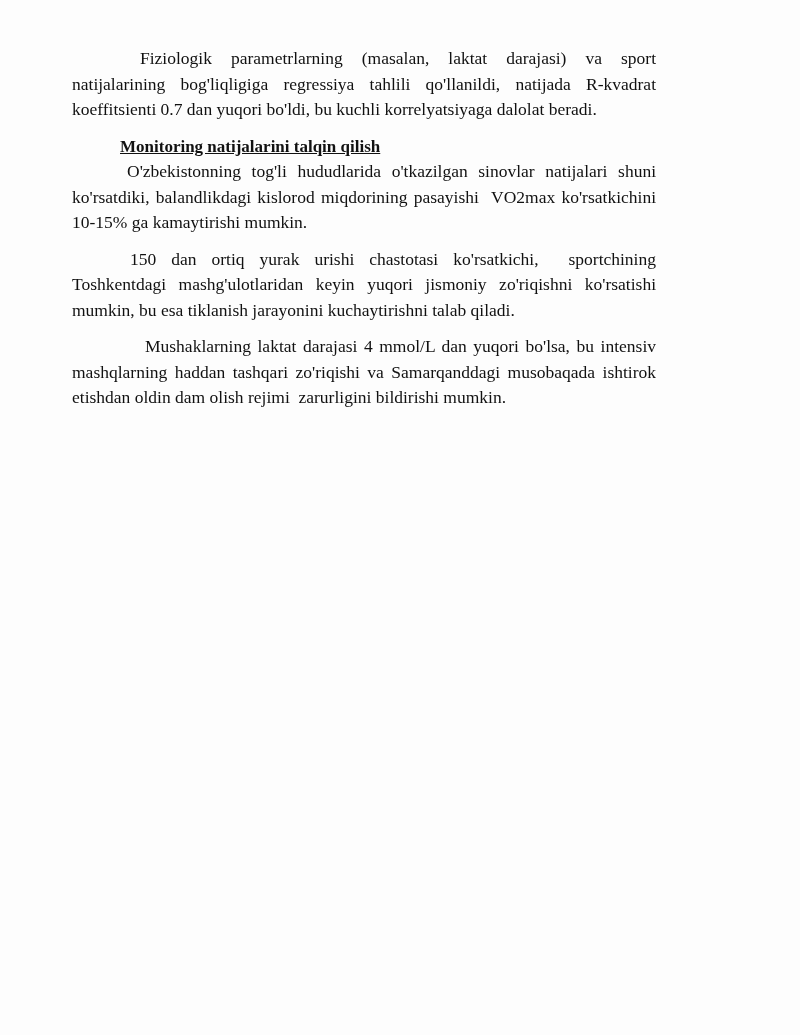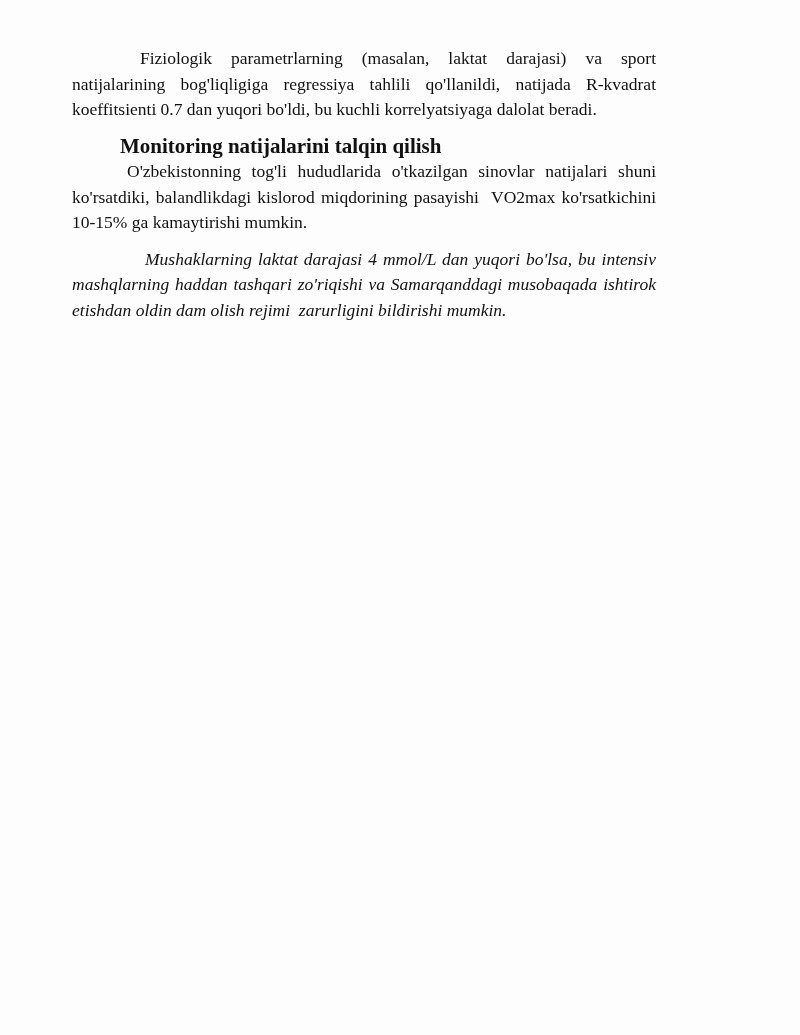--- a/index.html
+++ b/index.html
@@ -22,41 +22,43 @@
     background: #fdfdfd;
   }
   .para {
     font-size: 17.5px;
     line-height: 25.5px;
     text-align: justify;
     white-space: pre-wrap;
     margin: 0 0 11px 0;
   }
   .heading {
-    font-size: 21px;
+    font-size: 17px;
     line-height: 25.5px;
     font-weight: bold;
     margin: 5px 0 0 0;
     white-space: pre-wrap;
+    text-decoration: underline;
   }
   .ti-68 { text-indent: 68px; }
   .ti-61 { text-indent: 61px; }
   .ti-86 { text-indent: 86px; }
   .ti-48 { text-indent: 48px; }
   .ti-55 { text-indent: 55px; }
   .ti-58 { text-indent: 58px; }
-  .ti-73 { text-indent: 73px; font-style: italic; }
+  .ti-73 { text-indent: 73px; }
 </style>
 </head>
 <body>
 
 <div class="page">
   <p class="para ti-68">Fiziologik parametrlarning (masalan, laktat darajasi) va sport natijalarining bog'liqligiga regressiya tahlili qo'llanildi, natijada R-kvadrat koeffitsienti 0.7 dan yuqori bo'ldi, bu kuchli korrelyatsiyaga dalolat beradi.</p>
 
 
 
   <p class="heading ti-48">Monitoring natijalarini talqin qilish</p>
 
   <p class="para ti-55">O'zbekistonning tog'li hududlarida o'tkazilgan sinovlar natijalari shuni ko'rsatdiki, balandlikdagi kislorod miqdorining pasayishi  VO2max ko'rsatkichini 10-15% ga kamaytirishi mumkin.</p>
 
+  <p class="para ti-58">150 dan ortiq yurak urishi chastotasi ko'rsatkichi,  sportchining Toshkentdagi mashg'ulotlaridan keyin yuqori jismoniy zo'riqishni ko'rsatishi mumkin, bu esa tiklanish jarayonini kuchaytirishni talab qiladi.</p>
 
   <p class="para ti-73">Mushaklarning laktat darajasi 4 mmol/L dan yuqori bo'lsa, bu intensiv mashqlarning haddan tashqari zo'riqishi va Samarqanddagi musobaqada ishtirok etishdan oldin dam olish rejimi  zarurligini bildirishi mumkin.</p>
 </div>
 
 </body></html>

